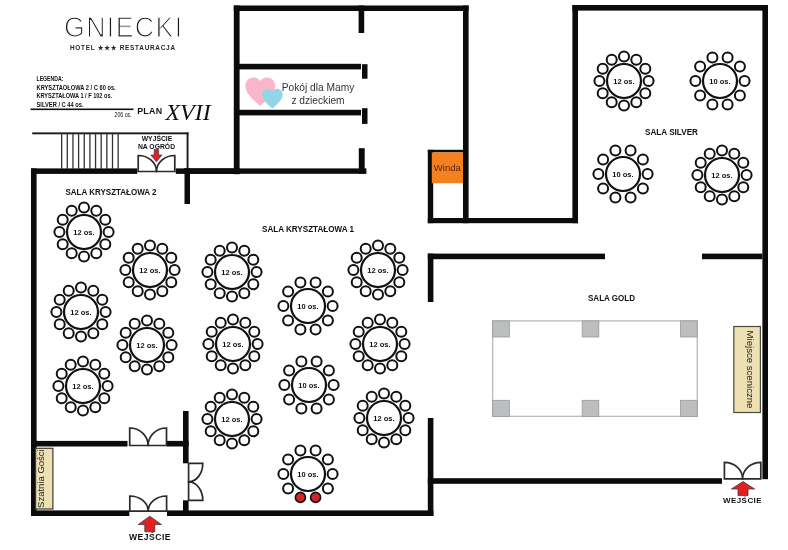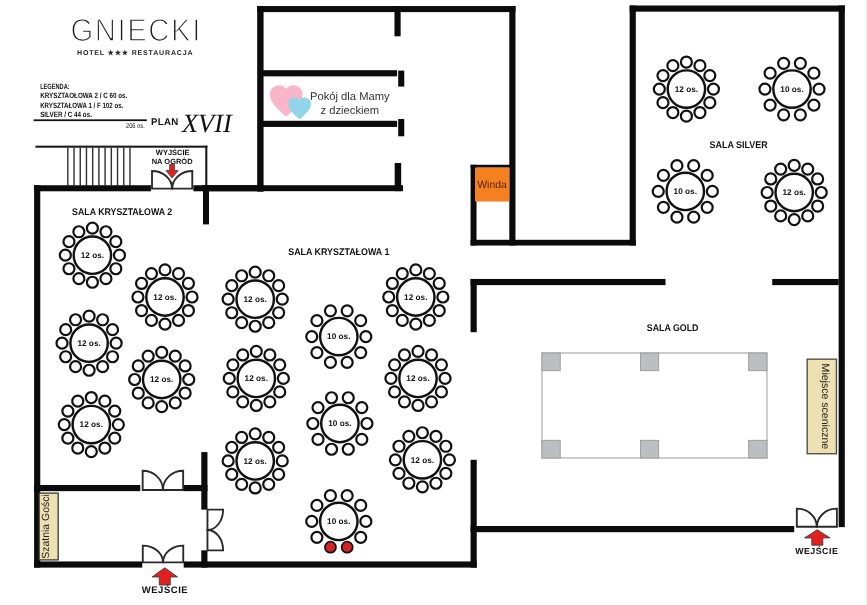--- a/index.html
+++ b/index.html
@@ -1,17 +1,17 @@
 <!DOCTYPE html>
 <html><head>
 <meta charset="utf-8">
 <title>Plan XVII</title>
 <style>
 html,body{margin:0;padding:0;background:#fff;}
-#plan{position:relative;width:788px;height:550px;background:#86efac;overflow:hidden;}
+#plan{position:relative;width:788px;height:550px;background:#15803d;overflow:hidden;}
 svg{display:block;font-family:"Liberation Sans",sans-serif;}
 </style>
 </head>
 <body>
 
 <div id="plan">
 <svg width="788" height="550" viewBox="0 0 788 550">
 
 <rect x="0" y="0" width="788" height="550" fill="#ffffff"></rect>
 

